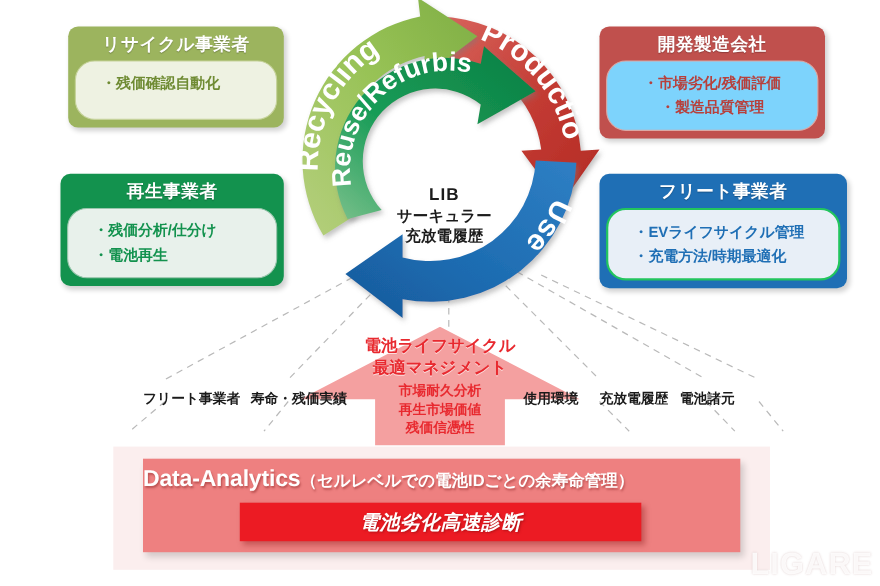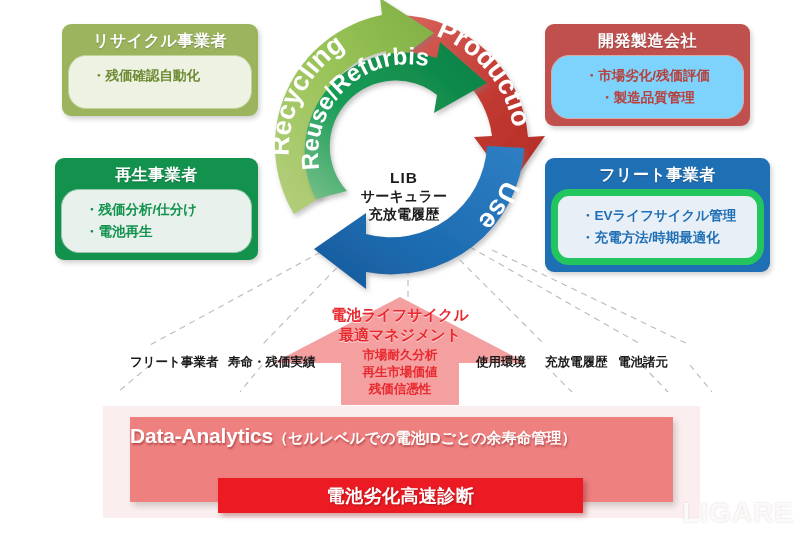--- a/index.html
+++ b/index.html
@@ -50,21 +50,21 @@
   #box-regen .party-body { background: #e8f1eb; border:1px solid #9ac6ad; }
   #box-regen .li { color: #13924e; }
 
   
   #box-maker { left: 545px; top: 24px; width: 205px; background: #c0504d; }
   #box-maker .party-body { background: #7dd3fc; border:1px solid #dba8a4;text-align:center; }
   #box-maker .li { color: #b7403c; }
 
   
   #box-fleet { left: 545px; top: 158px; width: 225px; background: #1f6fb5; }
-  #box-fleet .party-body { background: #e8eff7; border:7px solid #22c55e; }
+  #box-fleet .party-body { background: #e8eff7; border:2px solid #22c55e; }
   #box-fleet .li { color: #1f6fb5; }
 
   
   #cycle { position: absolute; left: 258px; top: 6px; width: 290px; height: 270px; }
   #cycle svg { display:block; width: 290px; height: 270px; overflow: visible; }
   .arc-label {
     font-family: "Liberation Sans", sans-serif;
     font-weight: bold;
     fill: #ffffff;
     font-size: 27px;
@@ -112,23 +112,24 @@
     box-shadow: 3px 4px 6px rgba(0,0,0,0.16);
   }
   #panel-heading {
     position: absolute; left: 130px; top: 424px; width: 433px; text-align:center;
     color: #ffffff; white-space: nowrap;
     text-shadow: 1px 2px 2px rgba(120,20,20,0.45);
   }
   #panel-heading .big { font-size: 21px; font-weight: bold; letter-spacing: -0.2px; }
   #panel-heading .paren { font-size: 15px; font-weight: bold; }
   #panel-badge {
-    position: absolute; left: 218px; top: 478px; width: 365px; height: 35px;
+    position: absolute; left: 218px; top: 457px; width: 365px; height: 35px;
     background: #ec1b23; display:flex; align-items:center; justify-content:center;
     box-shadow: 3px 3px 5px rgba(120,10,10,0.35);
+    font-style: italic;
   }
   #panel-badge span {
     color:#ffffff; font-weight:bold; font-size: 18px; letter-spacing: 0.5px;
     text-shadow: 1px 1px 2px rgba(120,10,10,0.5);
   }
 
   
   #watermark {
     position:absolute; right: 6px; bottom: 4px;
     font-size: 28px; font-weight: bold; letter-spacing: 1px;

